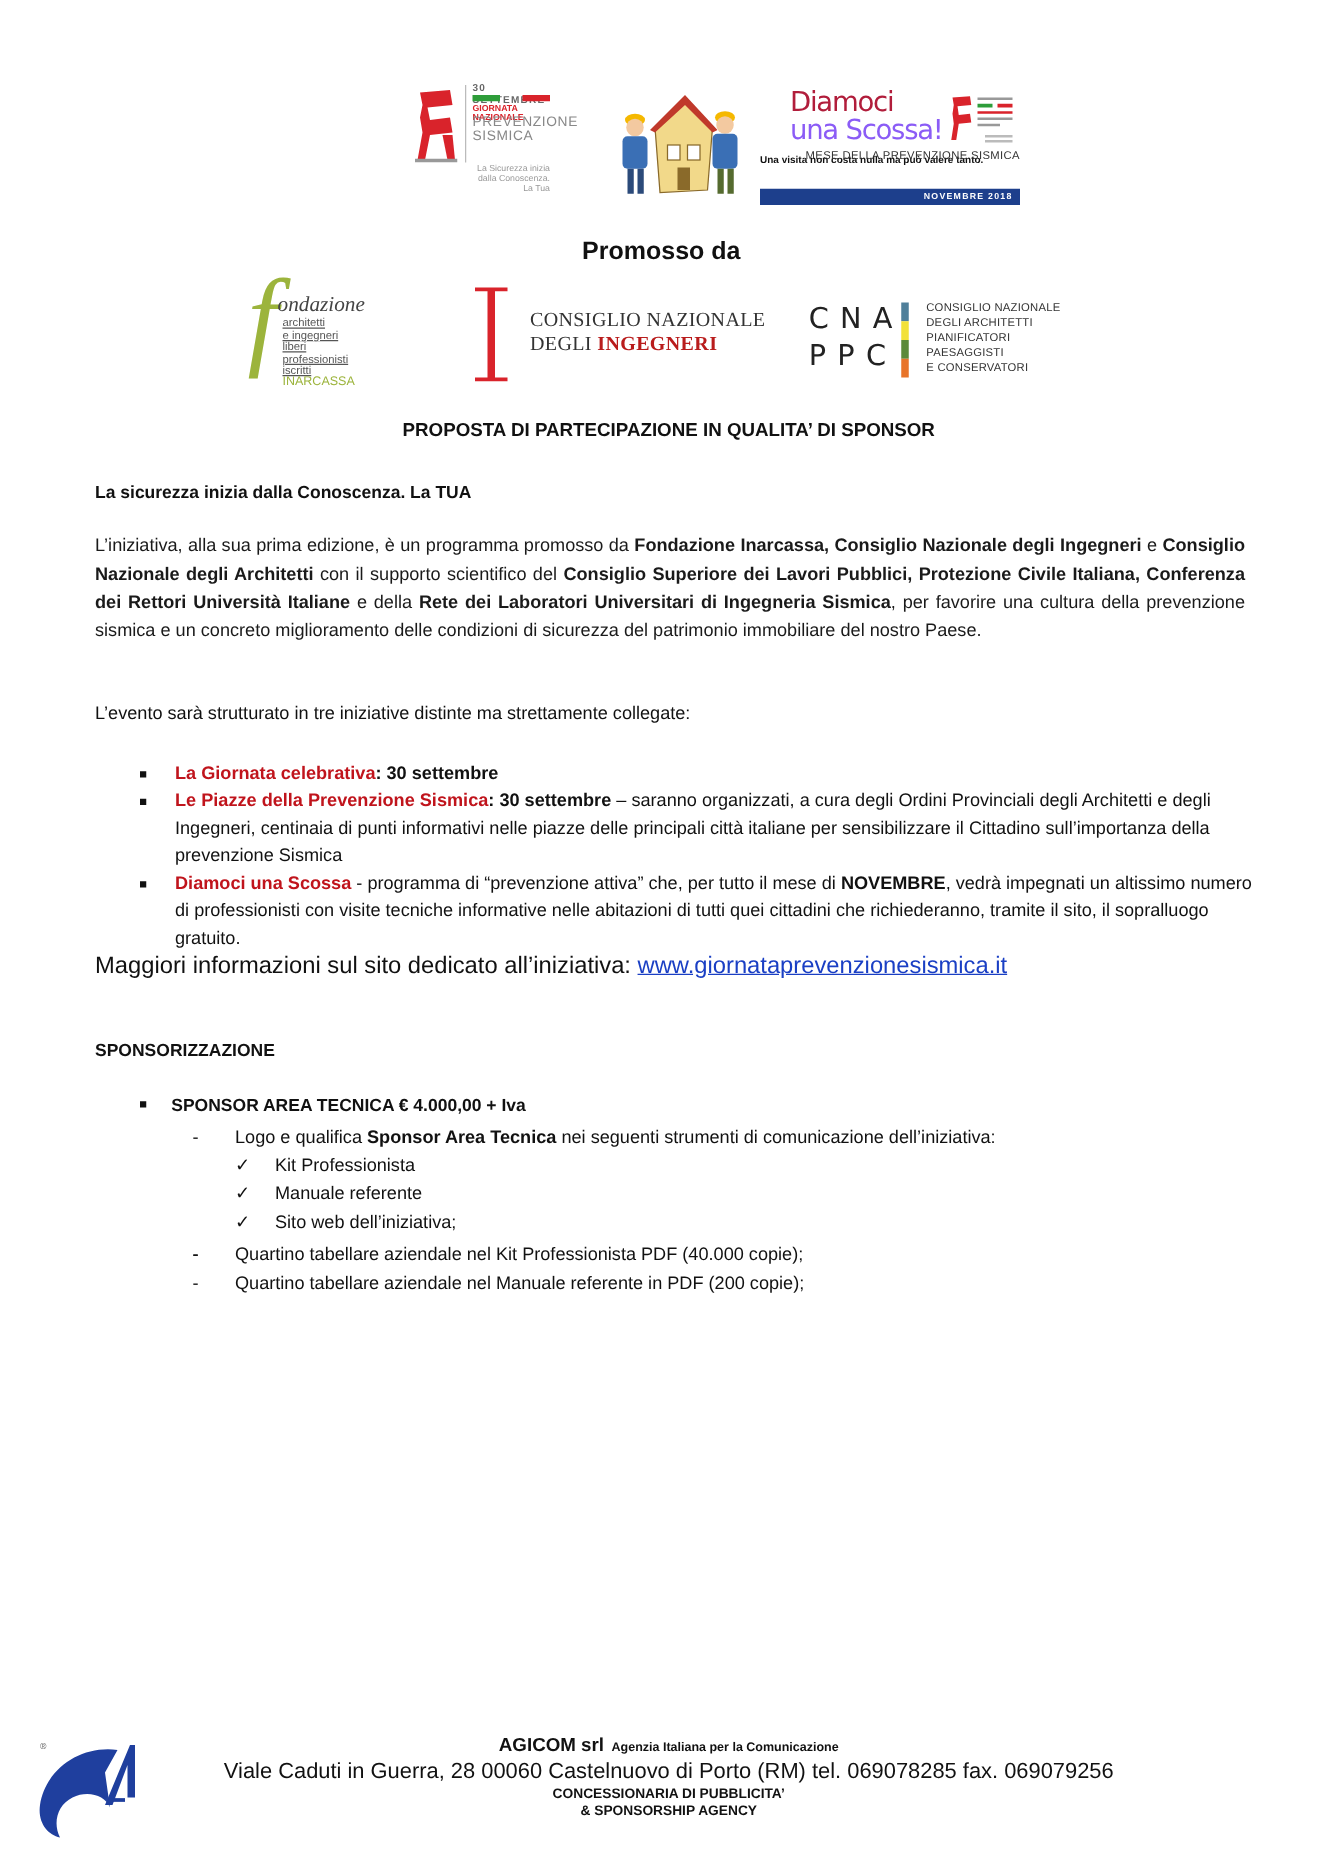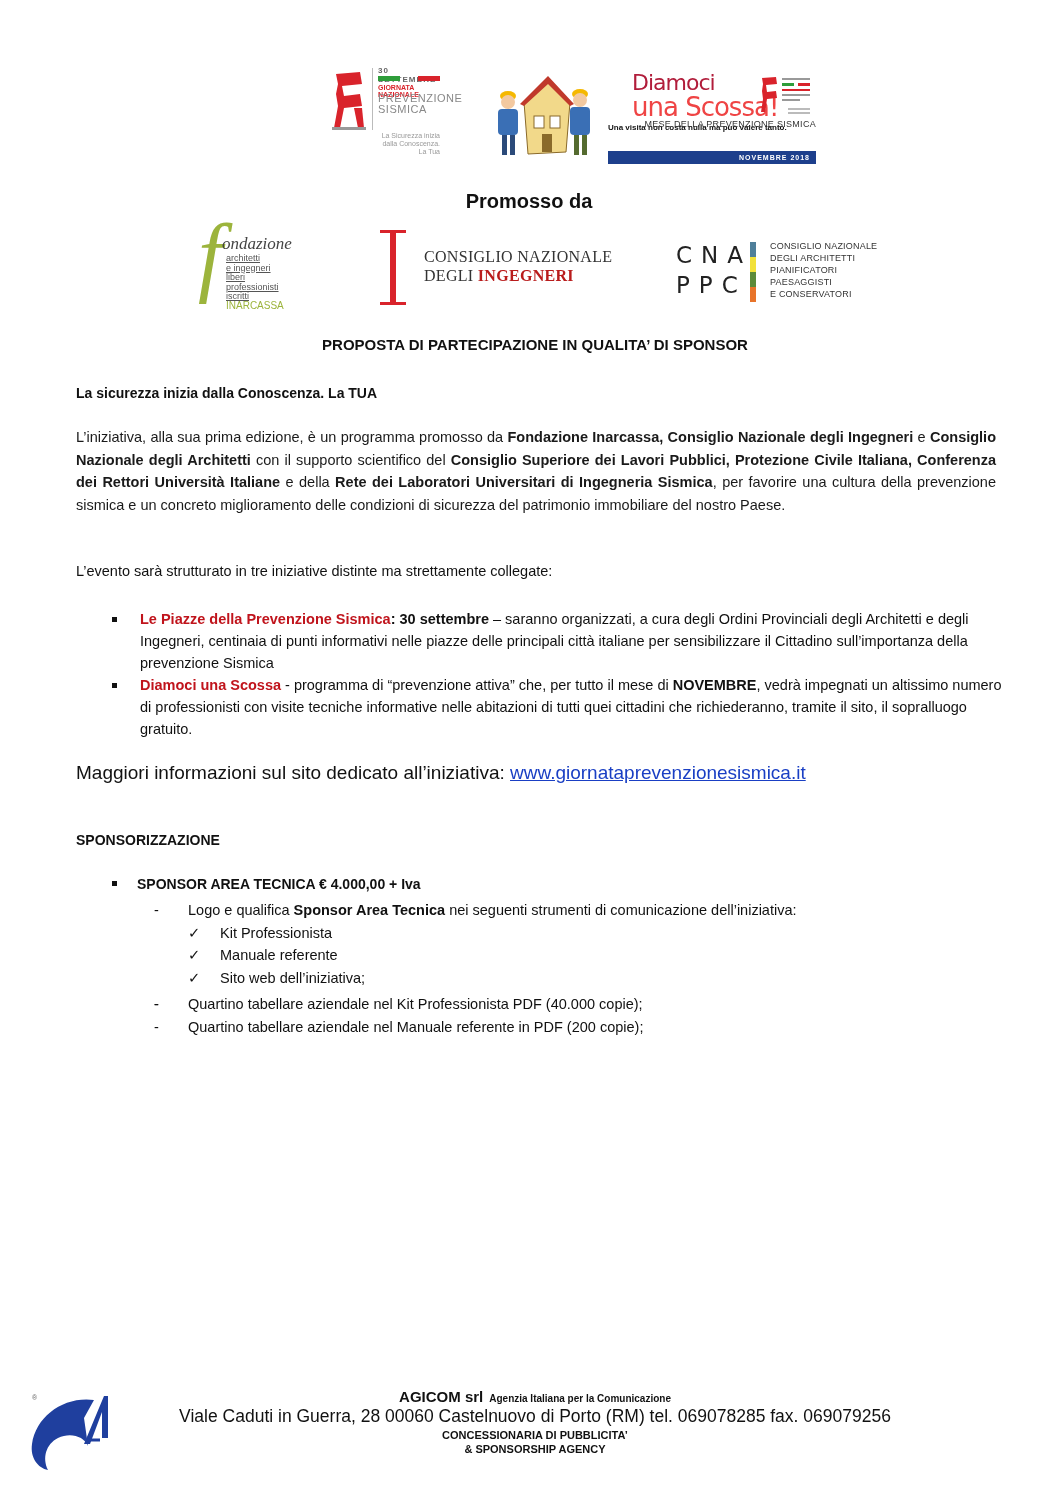--- a/index.html
+++ b/index.html
@@ -22,21 +22,21 @@
     .gn-flag span:first-child { width: 22px; background: #2e9d3a; }
     .gn-flag span:last-child { width: 22px; background: #d9232b; }
     .gn-t1 { position: absolute; left: 50px; top: 20px; font-size: 7px; font-weight: bold; color: #d9232b; }
     .gn-t2 { position: absolute; left: 50px; top: 29px; font-size: 11px; color: #888; line-height: 11px; letter-spacing: 0.5px; }
     .gn-sub { position: absolute; left: 50px; top: 68px; font-size: 7px; color: #999; text-align: right; width: 62px; line-height: 8px; }
 
     .cartoon { position: absolute; left: 158px; top: 8px; width: 115px; height: 88px; }
 
     .logo-diamoci { position: absolute; left: 280px; top: 4px; width: 208px; height: 96px; }
     .dm-title1 { position: absolute; left: 24px; top: 2px; font-size: 22px; color: #b11d3b; font-family: "DejaVu Sans", sans-serif; letter-spacing: -1px; }
-    .dm-title2 { position: absolute; left: 24px; top: 24px; font-size: 26px; color: #ef4444; font-family: "DejaVu Sans", sans-serif; letter-spacing: -1px; }
+    .dm-title2 { position: absolute; left: 24px; top: 24px; font-size: 22px; color: #8b5cf6; font-family: "DejaVu Sans", sans-serif; letter-spacing: -1px; }
     .dm-mini { position: absolute; left: 150px; top: 4px; width: 56px; height: 48px; }
     .dm-tag { position: absolute; left: 0; top: 55px; width: 208px; font-size: 8px; font-weight: bold; color: #111; }
     .dm-mese { position: absolute; left: 0; top: 51px; width: 208px; font-size: 9px; color: #333; text-align: right; letter-spacing: 0.3px; }
     .dm-bar { position: absolute; left: 0; top: 83px; width: 208px; height: 13px; background: #1d3f8c; color: #fff; font-size: 7px; font-weight: bold; text-align: right; padding-right: 6px; line-height: 13px; letter-spacing: 1px; }
 
     
     .promosso { left: 0; width: 1058px; top: 190px; text-align: center; font-size: 20px; font-weight: bold; }
 
     .fond { left: 196px; top: 212px; width: 130px; height: 100px; }
     .fond-f { position: absolute; left: 2px; top: -6px; font-family: "Liberation Serif", serif; font-style: italic; font-size: 88px; color: #9cb43c; line-height: 100px; }
@@ -46,21 +46,21 @@
 
     .cni { left: 376px; top: 230px; width: 260px; height: 75px; }
     .cni-bar { position: absolute; left: 0; top: 0; width: 36px; height: 75px; }
     .cni-bar .v { position: absolute; left: 14px; top: 2px; width: 6px; height: 71px; background: #d9232b; }
     .cni-bar .t { position: absolute; left: 4px; top: 0; width: 26px; height: 3px; background: #d9232b; }
     .cni-bar .b { position: absolute; left: 4px; top: 72px; width: 26px; height: 3px; background: #d9232b; }
     .cni-l1 { position: absolute; left: 48px; top: 18px; font-family: "Liberation Serif", serif; font-size: 16px; color: #333; letter-spacing: 0.3px; }
     .cni-l2 { position: absolute; left: 48px; top: 37px; font-family: "Liberation Serif", serif; font-size: 16px; color: #333; letter-spacing: 0.3px; }
     .cni-l2 .red { color: #d9232b; }
 
-    .cnappc { left: 676px; top: 238px; width: 220px; height: 65px; }
+    .cnappc { left: 647px; top: 238px; width: 220px; height: 65px; }
     .cn-letters { position: absolute; left: 0; top: 2px; font-family: "DejaVu Sans", sans-serif; font-size: 23px; color: #222; letter-spacing: 9px; line-height: 30px; }
     .cn-bars { position: absolute; left: 74px; top: 4px; width: 6px; height: 60px; display: flex; flex-direction: column; }
     .cn-bars span { flex: 1; }
     .cn-text { position: absolute; left: 94px; top: 2px; font-size: 9px; color: #333; line-height: 12px; letter-spacing: 0.2px; }
 
     
     .doc-title { left: 0; width: 1070px; top: 336px; text-align: center; font-size: 15px; font-weight: bold; }
     .subtitle { left: 76px; top: 385px; font-size: 14px; font-weight: bold; }
     .para {
       left: 76px; top: 426px; width: 920px;
@@ -209,20 +209,24 @@
 <div class="abs doc-title">PROPOSTA DI PARTECIPAZIONE IN QUALITA’ DI SPONSOR</div>
 <div class="abs subtitle">La sicurezza inizia dalla Conoscenza. La TUA</div>
 
 <div class="abs para"><span>L’iniziativa, alla sua prima edizione, è un programma promosso da </span><b>Fondazione Inarcassa, Consiglio Nazionale degli Ingegneri</b><span> e </span><b>Consiglio Nazionale degli Architetti</b><span> con il supporto scientifico del </span><b>Consiglio Superiore dei Lavori Pubblici, Protezione Civile Italiana, Conferenza dei Rettori Università Italiane</b><span> e della </span><b>Rete dei Laboratori Universitari di Ingegneria Sismica</b><span>, per favorire una cultura della prevenzione sismica e un concreto miglioramento delle condizioni di sicurezza del patrimonio immobiliare del nostro Paese.</span></div>
 
 <div class="abs intro2">L’evento sarà strutturato in tre iniziative distinte ma strettamente collegate:</div>
 
 <div class="abs events">
   <div class="ev">
     <span class="bullet"></span>
+    <span class="red">La Giornata celebrativa</span><b>: 30 settembre</b>
+  </div>
+  <div class="ev">
+    <span class="bullet"></span>
     <span class="red">Le Piazze della Prevenzione Sismica</span><b>: 30 settembre</b><span> – saranno organizzati, a cura degli Ordini Provinciali degli Architetti e degli Ingegneri, centinaia di punti informativi nelle piazze delle principali città italiane per sensibilizzare il Cittadino sull’importanza della prevenzione Sismica</span>
   </div>
   <div class="ev">
     <span class="bullet"></span>
     <span class="red">Diamoci una Scossa</span><span> - programma di “prevenzione attiva” che, per tutto il mese di </span><b>NOVEMBRE</b><span>, vedrà impegnati un altissimo numero di professionisti con visite tecniche informative nelle abitazioni di tutti quei cittadini che richiederanno, tramite il sito, il sopralluogo gratuito.</span>
   </div>
 </div>
 
 <div class="abs more">
   <span>Maggiori informazioni sul sito dedicato all’iniziativa: </span><a>www.giornataprevenzionesismica.it</a>

